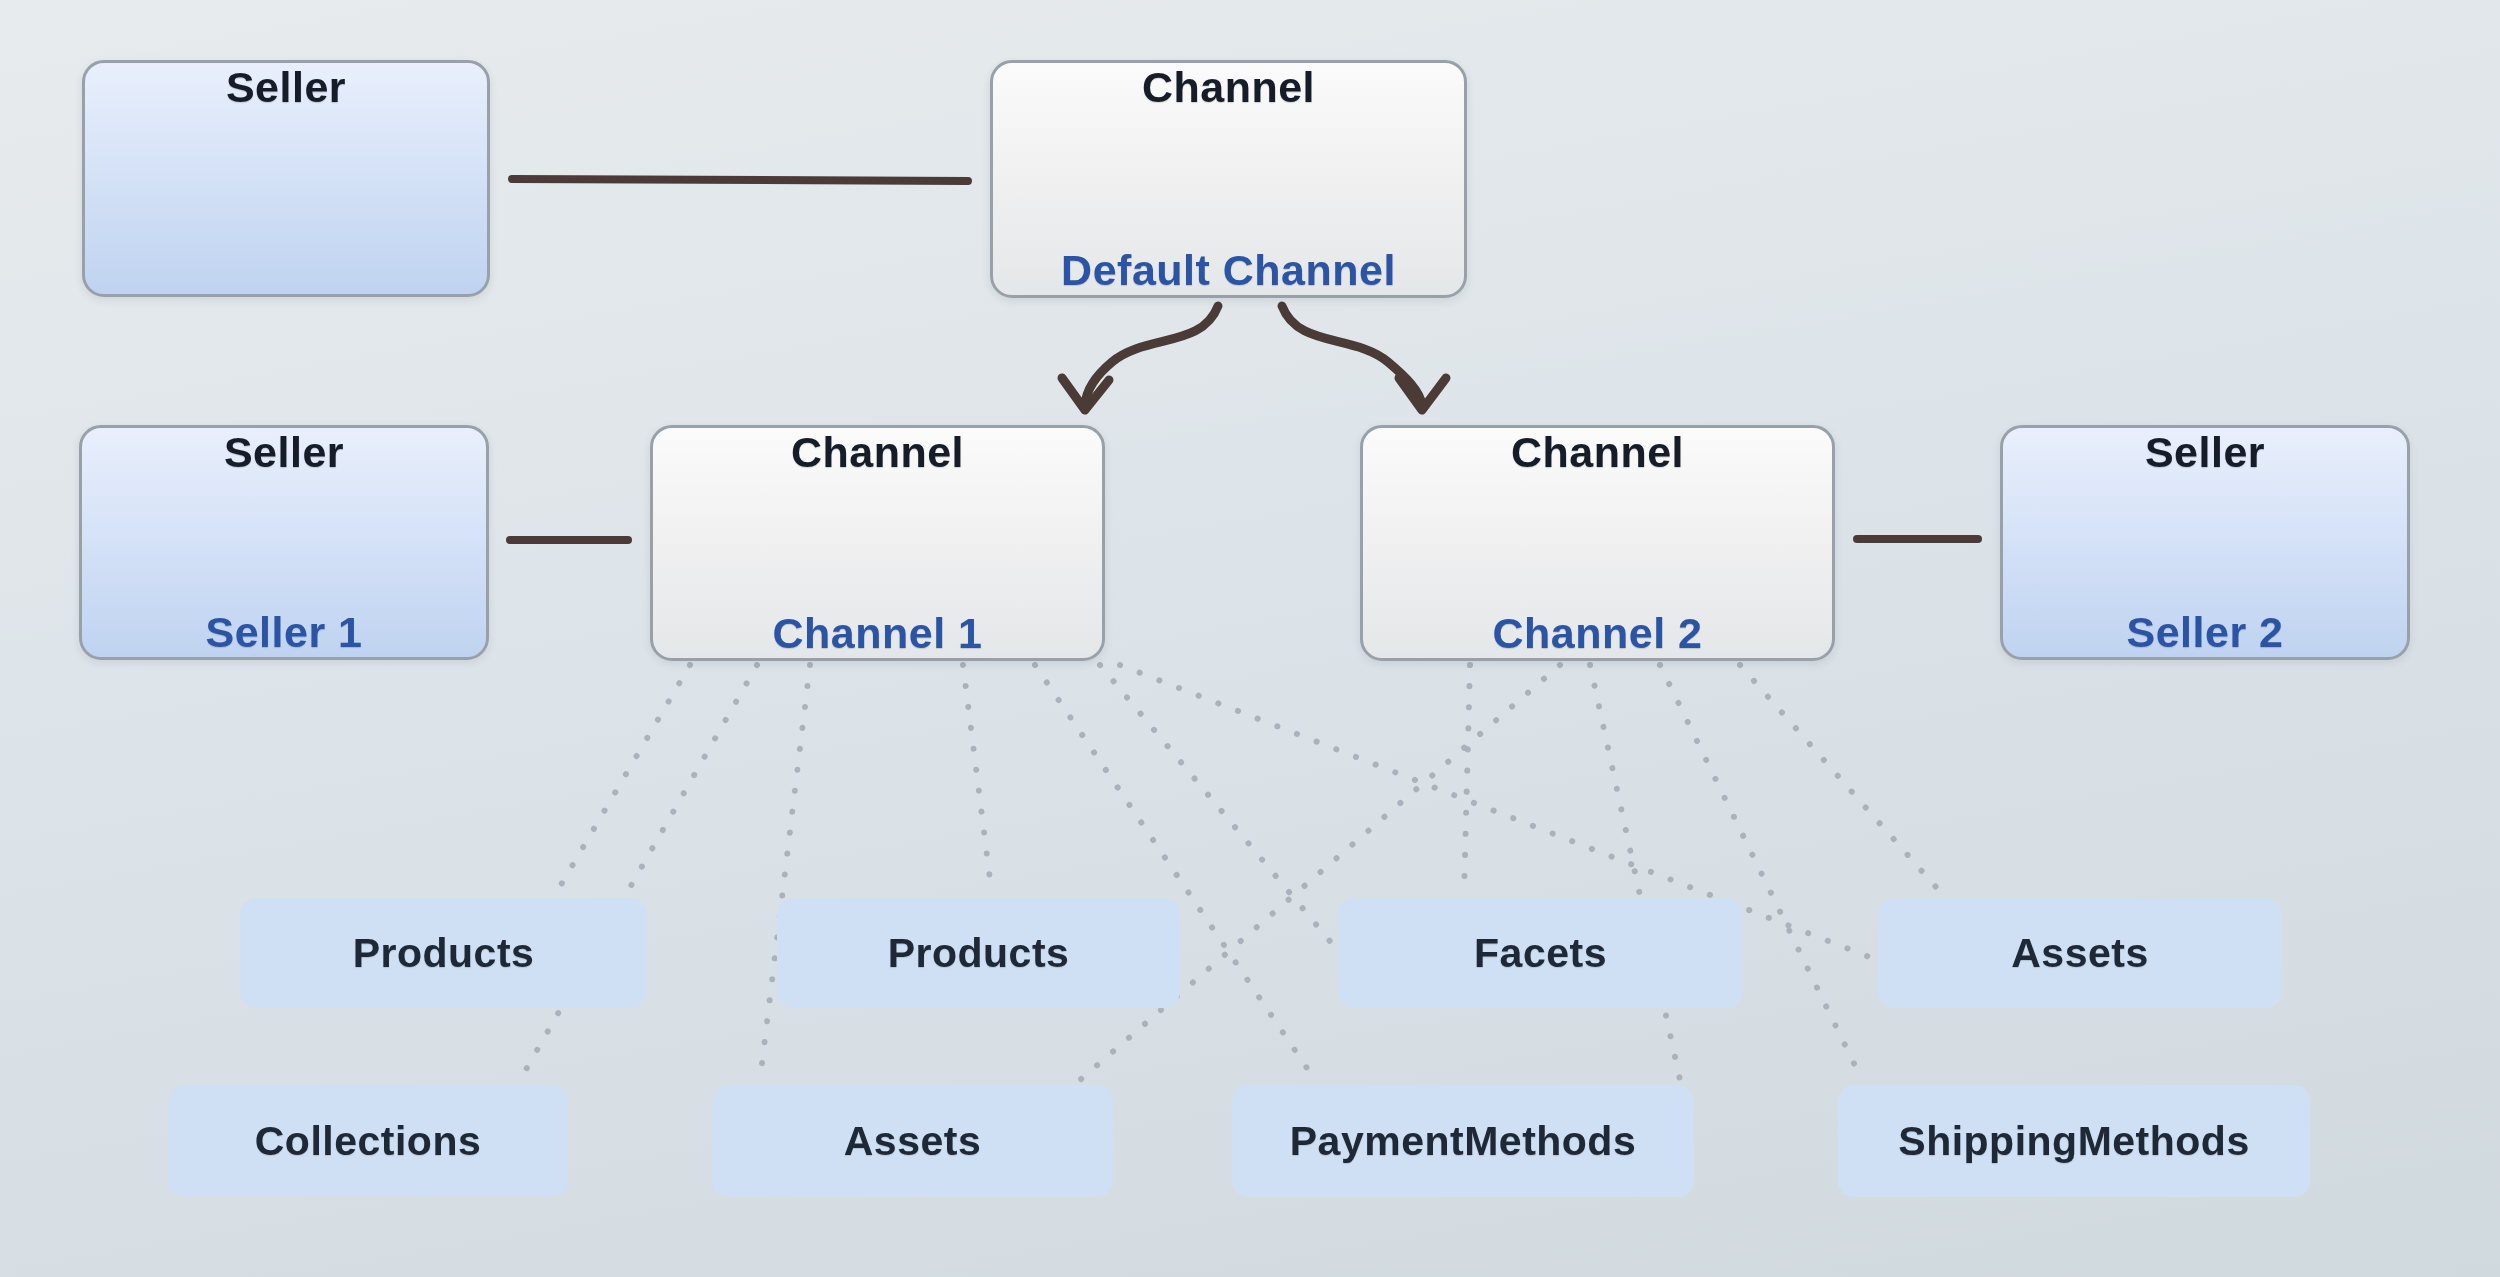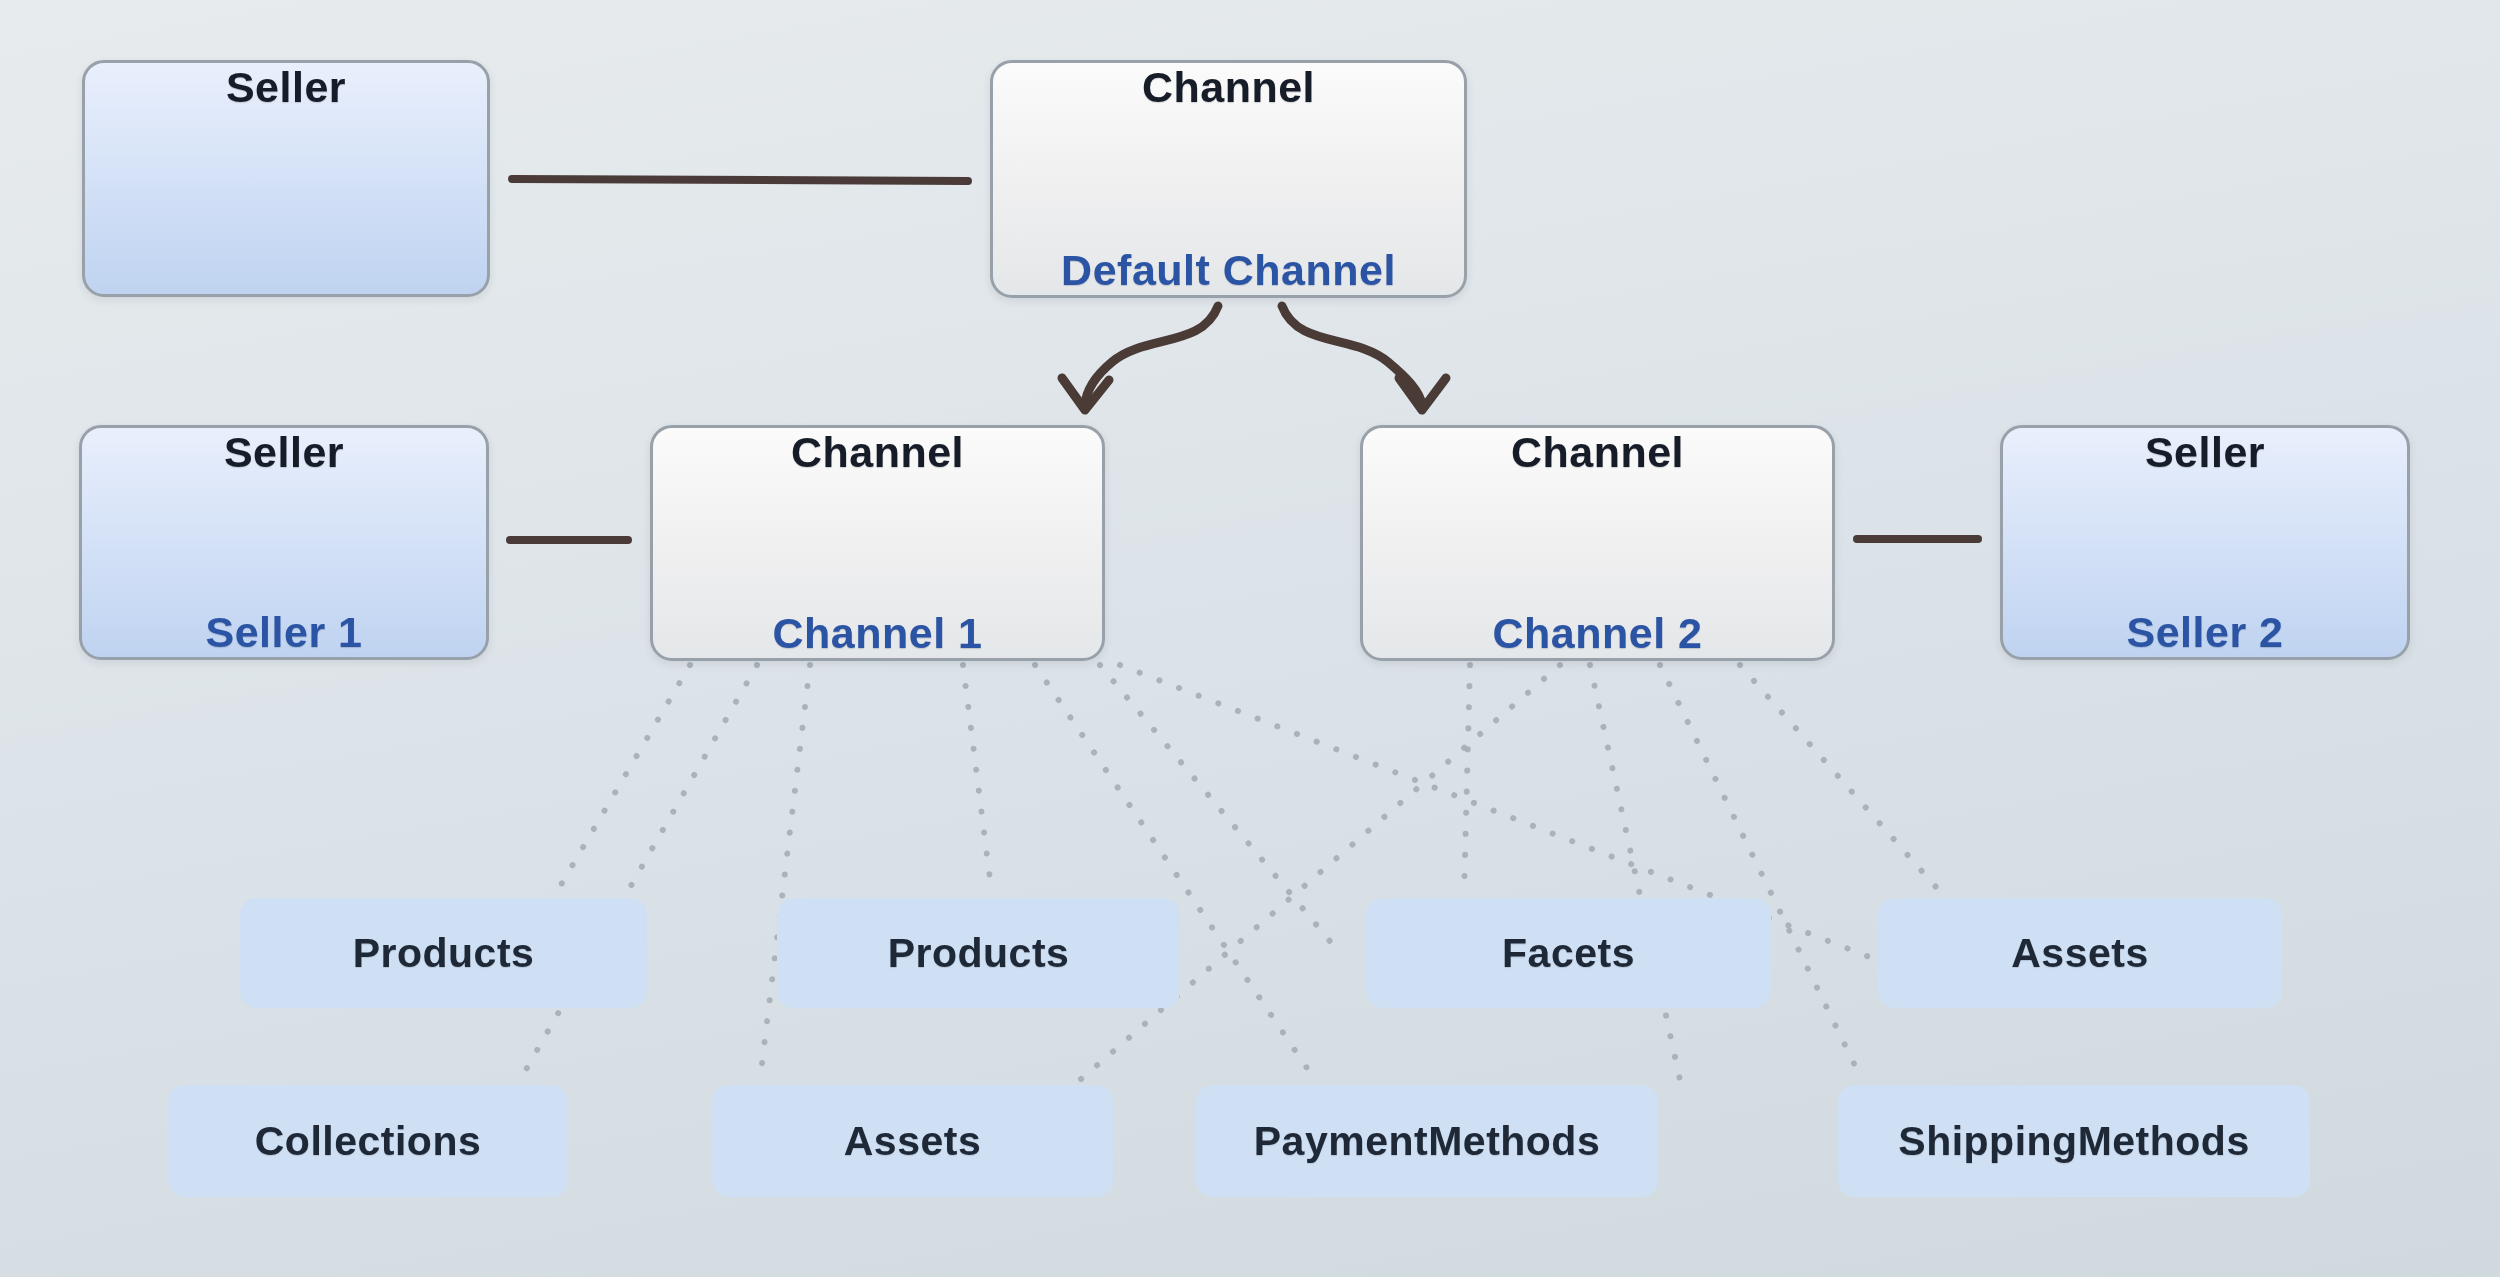--- a/index.html
+++ b/index.html
@@ -92,32 +92,32 @@
         <div class="subtitle">Seller 2</div>
       </div>
     </div>
   <div id="entity-layer">
       <div class="entity" style="left: 240px; top: 898px; width: 407px; height: 110px;">
         <div class="label">Products</div>
       </div>
       <div class="entity" style="left: 777px; top: 898px; width: 403px; height: 110px;">
         <div class="label">Products</div>
       </div>
-      <div class="entity" style="left: 1338px; top: 898px; width: 405px; height: 110px; margin-left: 28px;">
+      <div class="entity" style="left: 1338px; top: 898px; width: 405px; height: 110px;">
         <div class="label">Facets</div>
       </div>
       <div class="entity" style="left: 1878px; top: 898px; width: 404px; height: 110px;">
         <div class="label">Assets</div>
       </div>
       <div class="entity" style="left: 168px; top: 1085px; width: 400px; height: 112px;">
         <div class="label">Collections</div>
       </div>
       <div class="entity" style="left: 712px; top: 1085px; width: 401px; height: 112px;">
         <div class="label">Assets</div>
       </div>
-      <div class="entity" style="left: 1196px; top: 1085px; width: 462px; height: 112px;">
+      <div class="entity" style="left: 1232px; top: 1085px; width: 462px; height: 112px;">
         <div class="label">PaymentMethods</div>
       </div>
       <div class="entity" style="left: 1838px; top: 1085px; width: 472px; height: 112px; text-align: right;">
         <div class="label">ShippingMethods</div>
       </div>
     </div>
 </div>
 
 </body></html>

